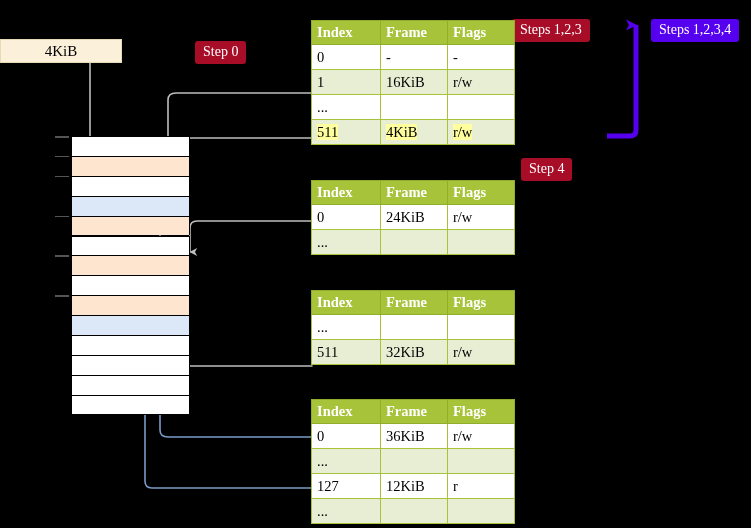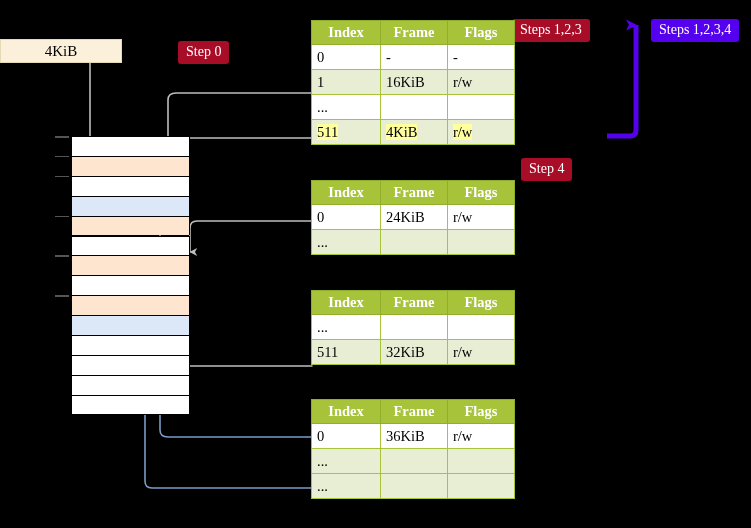--- a/index.html
+++ b/index.html
@@ -60,21 +60,21 @@
     position:absolute;
     border-collapse:collapse;
     font-size:14px;
     background:#ffffff;
     table-layout:fixed;
   }
   table.pt th{
     background:#a6c339;
     color:#ffffff;
     font-weight:bold;
-    text-align:center;
+    text-align:left;
     padding:3px 5px;
     border:1px solid #8fae2c;
     font-size:14.5px;
   }
   table.pt td{
     border:1px solid #a6c339;
     padding:3px 5px;
     height:18px;
     background:#ffffff;
     color:#000;
@@ -155,21 +155,21 @@
       <div class="cell last" style="top: 258.7px; height: 19.9px; background: rgb(255, 255, 255);"></div>
       <div class="tick" style="top: 0px; left: -16px;"></div>
       <div class="tick" style="top: 19.9px; left: -16px;"></div>
       <div class="tick" style="top: 39.8px; left: -16px;"></div>
       <div class="tick" style="top: 79.6px; left: -16px;"></div>
       <div class="tick" style="top: 119.4px; left: -16px;"></div>
       <div class="tick" style="top: 159.2px; left: -16px;"></div>
     </div>
 
   <div id="badges">
-      <div class="badge red" style="left: 178px; top: 41px;">Step 0</div>
+      <div class="badge red" style="left: 195px; top: 41px;">Step 0</div>
       <div class="badge red" style="left: 512px; top: 19px;">Steps 1,2,3</div>
       <div class="badge blue" style="left: 651px; top: 19px;">Steps 1,2,3,4</div>
       <div class="badge red" style="left: 521px; top: 158px;">Step 4</div>
     </div>
 
   <table class="pt" id="tbl0" style="left:311px;top:20px;width:170px;">
       <thead>
         <tr>
           <th class="cw-idx">Index</th>
           <th class="cw-frm">Frame</th>
@@ -253,20 +253,25 @@
         <tr>
           <td class="cw-idx">0</td>
           <td class="cw-frm">36KiB</td>
           <td class="cw-flg">r/w</td>
         </tr>
         <tr class="alt">
           <td class="cw-idx">...</td>
           <td class="cw-frm"></td>
           <td class="cw-flg"></td>
         </tr>
+        <tr>
+          <td class="cw-idx">127</td>
+          <td class="cw-frm">12KiB</td>
+          <td class="cw-flg">r</td>
+        </tr>
         <tr class="alt">
           <td class="cw-idx">...</td>
           <td class="cw-frm"></td>
           <td class="cw-flg"></td>
         </tr>
       </tbody>
     </table>
 
 </div>
 

